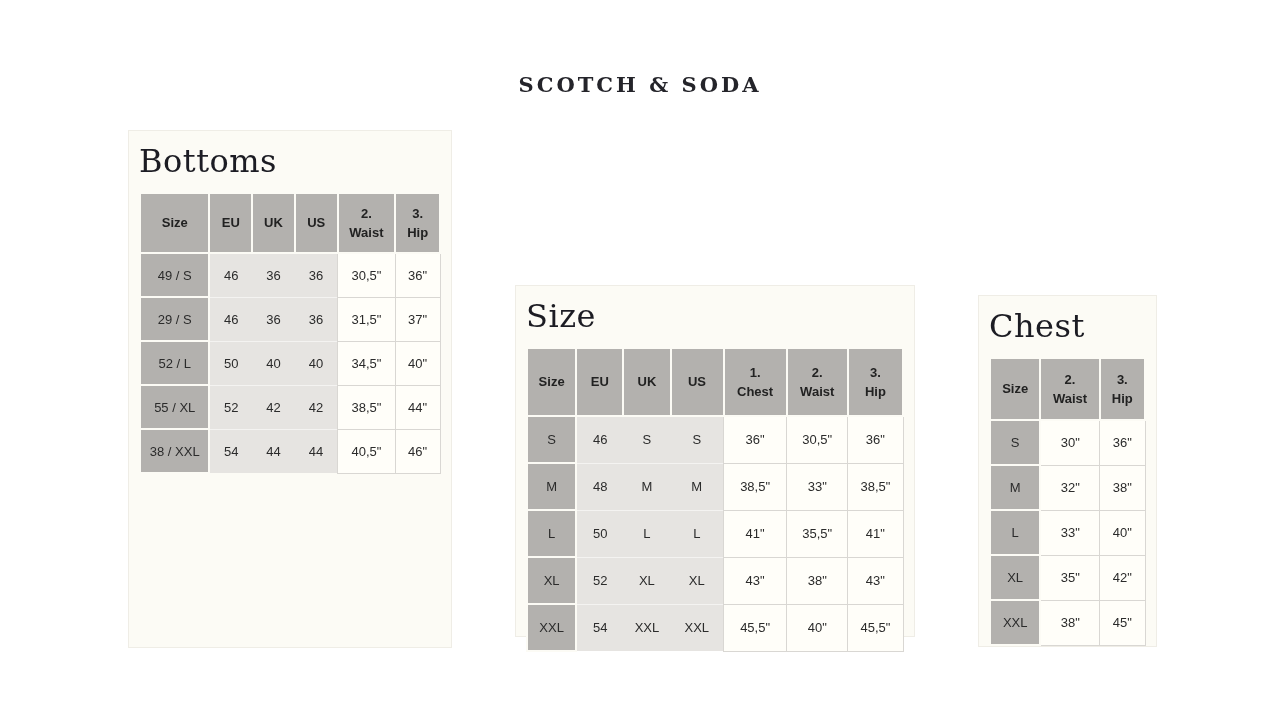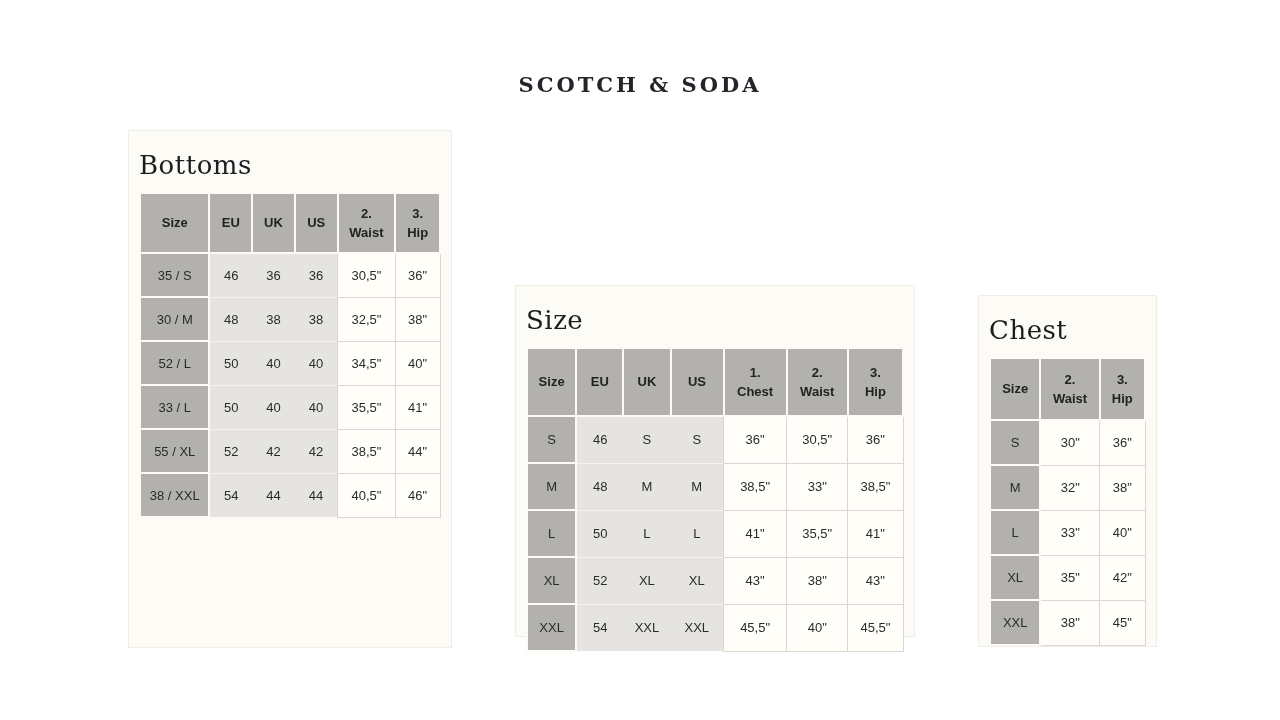--- a/index.html
+++ b/index.html
@@ -12,21 +12,21 @@
   .page{position:relative;width:1280px;height:720px}
   .logo{position:absolute;top:72px;left:0;width:100%;text-align:center;
     font-family:"DejaVu Serif","Liberation Serif",serif;font-weight:700;
     font-size:21px;letter-spacing:3px;color:#24242a}
   .panel{position:absolute;background:var(--panel);border:1px solid var(--panelborder);
     padding:9px 10px}
   .panel-bottoms{left:128px;top:130px;width:324px;height:518px}
   .panel-tops{left:515px;top:285px;width:400px;height:352px}
   .panel-shorts{left:978px;top:295px;width:179px;height:352px}
   .panel-title{font-family:"DejaVu Serif","Liberation Serif",serif;font-weight:500;
-    font-size:26px;color:var(--title);margin:10px 0 12px 0;letter-spacing:.5px}
+    font-size:32px;color:var(--title);margin:2px 0 12px 0;letter-spacing:.5px}
   table.sizes{border-collapse:collapse;table-layout:fixed}
   table.sizes th{background:var(--gray);border:2px solid var(--panel);
     font-weight:700;font-size:13px;white-space:pre-line;line-height:1.5;color:#222}
   table.sizes td{font-size:13px;text-align:center;color:#2b2b2b}
   td.col-size{background:var(--gray);border:2px solid var(--panel)}
   td.col-light{background:var(--light);border:0;border-top:1px solid rgba(255,255,255,.55)}
   td.col-white{background:var(--cellw);border:1px solid var(--cellborder)}
   th{text-align:center}
   .t-bottoms thead tr{height:60px}.t-bottoms tbody tr{height:44px}
   .t-tops thead tr{height:68px}.t-tops tbody tr{height:47px}
@@ -56,50 +56,42 @@
             <th class="col-light">UK</th>
             <th class="col-light">US</th>
             <th class="col-white">2.
 Waist</th>
             <th class="col-white">3.
 Hip</th>
           </tr>
         </thead>
         <tbody>
           <tr>
-            <td class="col-size">35 / S</td>
+            <td class="col-size">49 / S</td>
             <td class="col-light">46</td>
             <td class="col-light">36</td>
             <td class="col-light">36</td>
             <td class="col-white">30,5"</td>
             <td class="col-white">36"</td>
           </tr>
           <tr>
-            <td class="col-size">30 / M</td>
-            <td class="col-light">48</td>
-            <td class="col-light">38</td>
-            <td class="col-light">38</td>
-            <td class="col-white">32,5"</td>
-            <td class="col-white">38"</td>
+            <td class="col-size">29 / S</td>
+            <td class="col-light">46</td>
+            <td class="col-light">36</td>
+            <td class="col-light">36</td>
+            <td class="col-white">31,5"</td>
+            <td class="col-white">37"</td>
           </tr>
           <tr>
             <td class="col-size">52 / L</td>
             <td class="col-light">50</td>
             <td class="col-light">40</td>
             <td class="col-light">40</td>
             <td class="col-white">34,5"</td>
             <td class="col-white">40"</td>
-          </tr>
-          <tr>
-            <td class="col-size">33 / L</td>
-            <td class="col-light">50</td>
-            <td class="col-light">40</td>
-            <td class="col-light">40</td>
-            <td class="col-white">35,5"</td>
-            <td class="col-white">41"</td>
           </tr>
           <tr>
             <td class="col-size">55 / XL</td>
             <td class="col-light">52</td>
             <td class="col-light">42</td>
             <td class="col-light">42</td>
             <td class="col-white">38,5"</td>
             <td class="col-white">44"</td>
           </tr>
           <tr>

